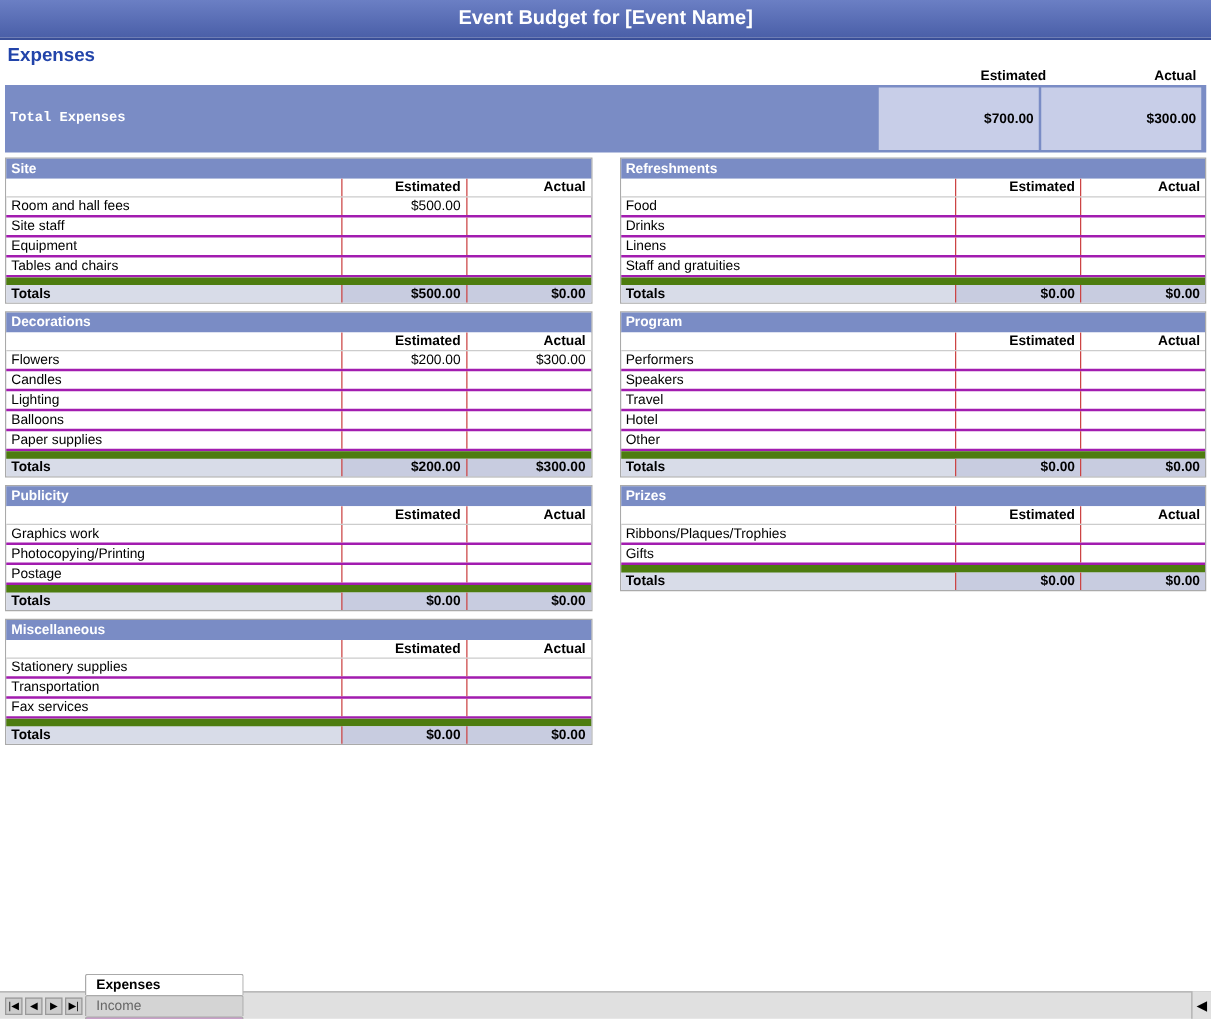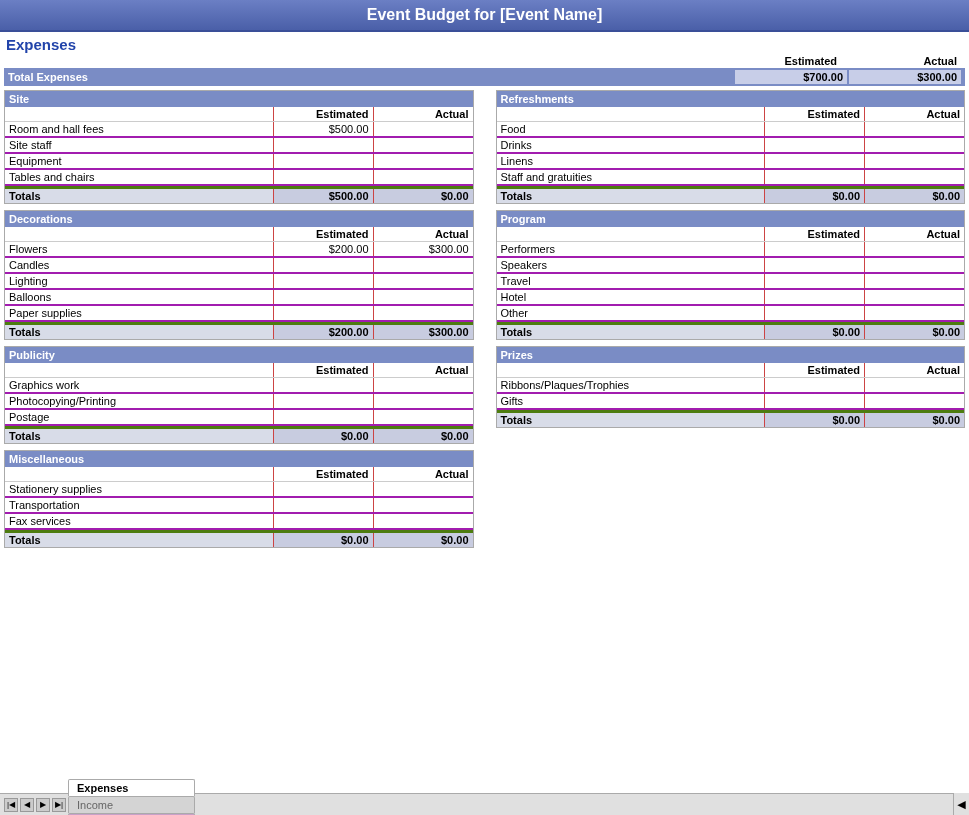--- a/index.html
+++ b/index.html
@@ -53,28 +53,29 @@
       background: #7a8cc5;
       color: white;
       font-weight: bold;
       padding: 2px 4px;
       margin-bottom: 4px;
     }
 
     #total-bar .label {
       flex: 1;
       font-size: 11px;
+      font-family: Liberation Mono, monospace;
     }
 
     #total-bar .val {
-      width: 112px;
+      width: 128px;
       text-align: right;
       background: #c8cee8;
       color: #000;
-      padding: 1px 4px;
+      padding: 19px 4px;
       margin-left: 2px;
       font-size: 11px;
     }
 
     
     #tables-container {
       display: flex;
       gap: 22px;
     }
 
@@ -129,21 +130,21 @@
       border-left: 1px solid #cc4444;
       padding: 1px 4px;
       text-align: right;
       font-size: 11px;
     }
 
     .totals-row {
       display: flex;
       background: #d8dce8;
       font-weight: bold;
-      border-top: 3px solid #4d7c0f;
+      border-top: 6px solid #4d7c0f;
     }
 
     .totals-row .row-label {
       font-weight: bold;
     }
 
     .totals-row .col-est, .totals-row .col-act {
       font-weight: bold;
       background: #c8cce0;
     }

